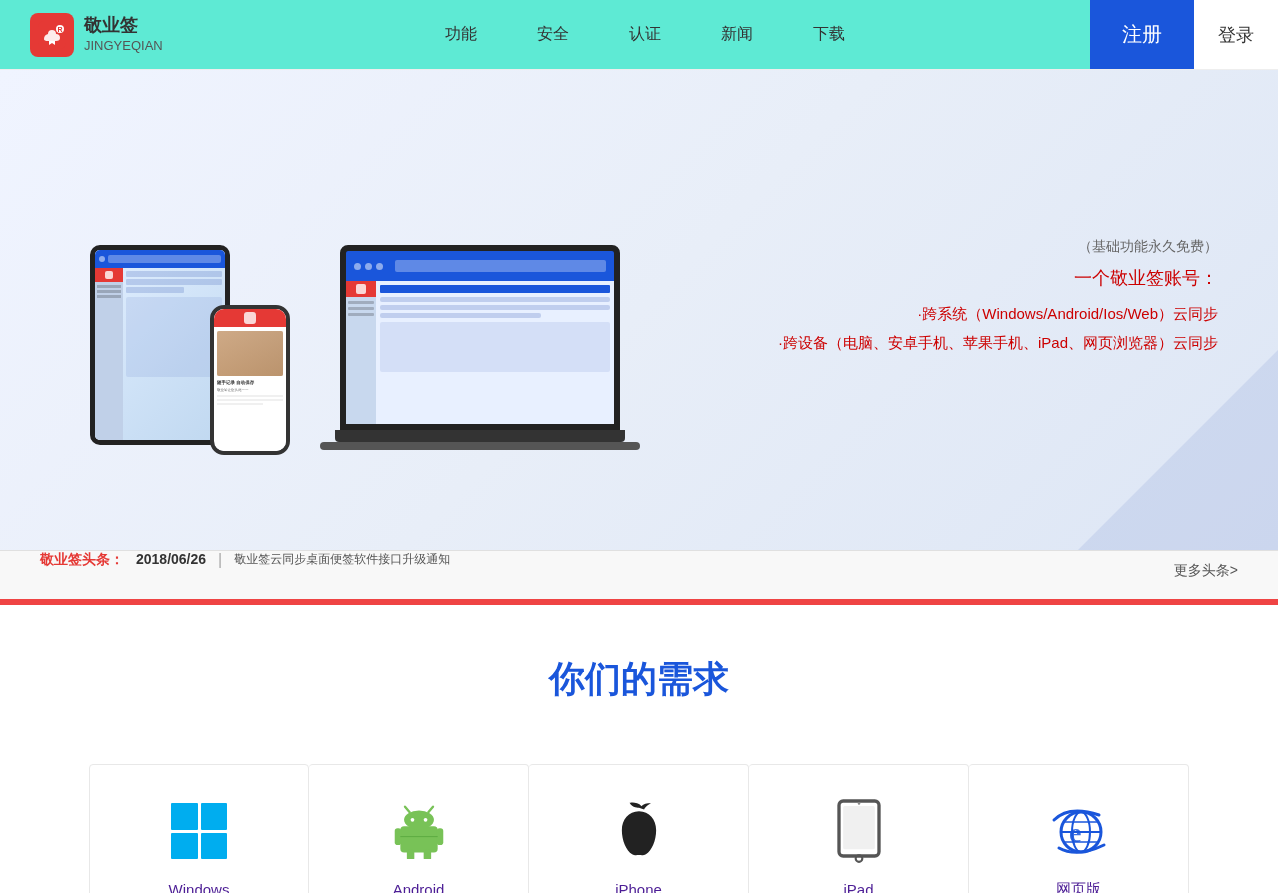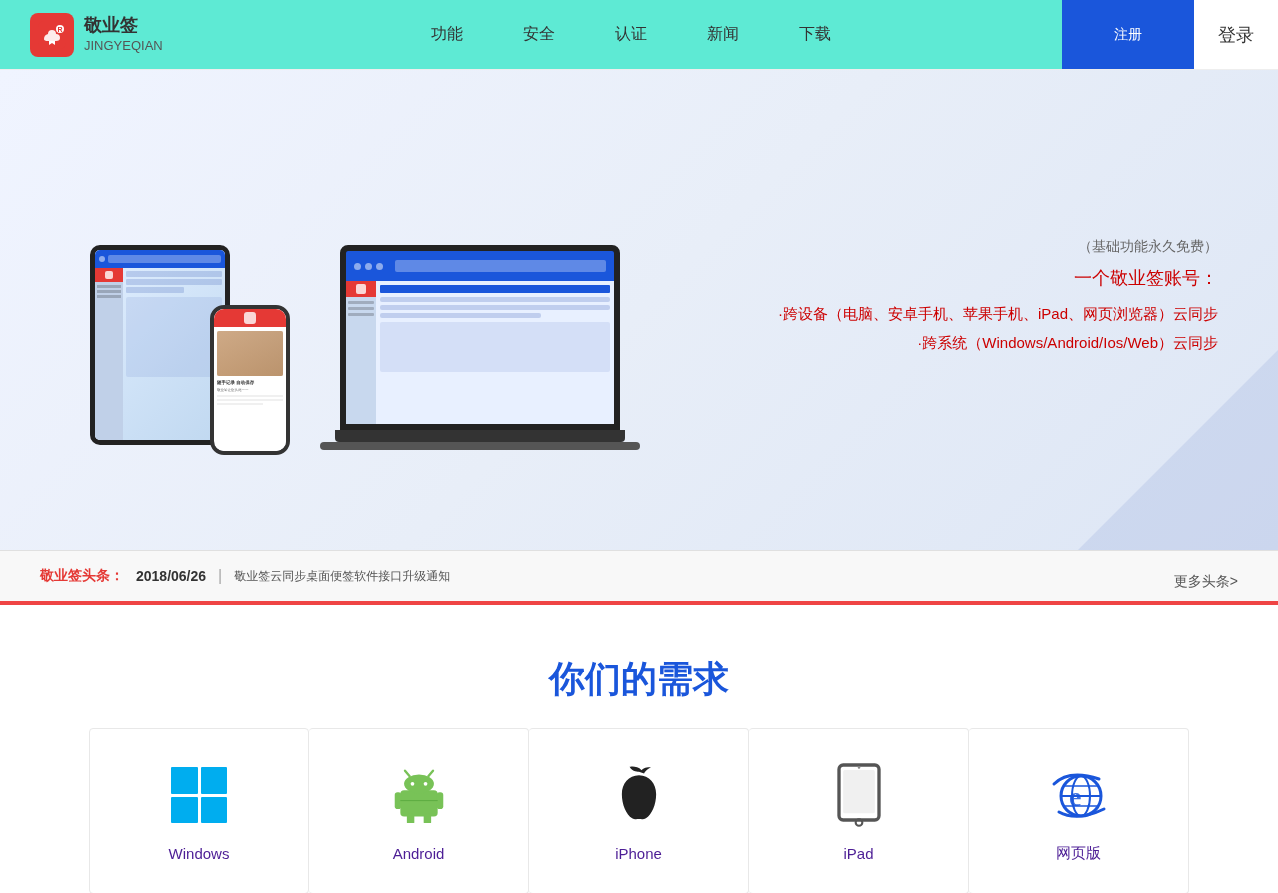--- a/index.html
+++ b/index.html
@@ -46,22 +46,22 @@
       cursor: pointer;
     }
     .header-buttons {
       display: flex;
       height: 100%;
     }
     .btn-register {
       background: #1a56db;
       color: #fff;
       border: none;
-      padding: 0 52px;
-      font-size: 14px;
+      padding: 0 32px;
+      font-size: 20px;
       cursor: pointer;
       height: 100%;
     }
     .btn-login {
       background: #fff;
       color: #333;
       border: none;
       padding: 0 24px;
       font-size: 18px;
       cursor: pointer;
@@ -196,24 +196,23 @@
       height: 8px;
       background: #555;
       border-radius: 4px;
       margin: 0 auto;
     }
 
     
     .news-ticker {
       background: #f8f8f8;
       border-top: 1px solid #e0e0e0;
-      border-bottom: 4px solid #ef4444;
+      border-bottom: 6px solid #ef4444;
       height: 55px;
       display: flex;
-      align-items: center;
       padding: 0 40px;
     }
     .ticker-label {
       color: #e53935;
       font-size: 14px;
       font-weight: bold;
       white-space: nowrap;
     }
     .ticker-date {
       color: #333;
@@ -240,21 +239,21 @@
 
     
     .needs-section {
       padding: 50px 20px 20px;
       text-align: center;
     }
     .needs-title {
       font-size: 36px;
       font-weight: bold;
       color: #1a56db;
-      margin-bottom: 24px;
+      margin-bottom: 60px;
     }
 
     
     .platform-cards {
       display: flex;
       justify-content: center;
       gap: 0;
       flex-wrap: nowrap;
     }
     .platform-card {
@@ -423,22 +422,22 @@
         </div>
       </div>
 
     </div>
   </div>
 
   <div class="hero-right">
     <p class="hero-subtitle">（基础功能永久免费）</p>
     <p class="hero-account">一个敬业签账号：</p>
     <div class="hero-features">
+      <p class="hero-feature">·跨系统（Windows/Android/Ios/Web）云同步</p>
       <p class="hero-feature">·跨设备（电脑、安卓手机、苹果手机、iPad、网页浏览器）云同步</p>
-      <p class="hero-feature">·跨系统（Windows/Android/Ios/Web）云同步</p>
     </div>
   </div>
 </section>
 
 <div class="news-ticker">
   <span class="ticker-label">敬业签头条：</span>
   <span class="ticker-date">2018/06/26</span>
   <span class="ticker-divider">|</span>
   <span class="ticker-content">敬业签云同步桌面便签软件接口升级通知</span>
   <span class="ticker-more">更多头条&gt;</span>

